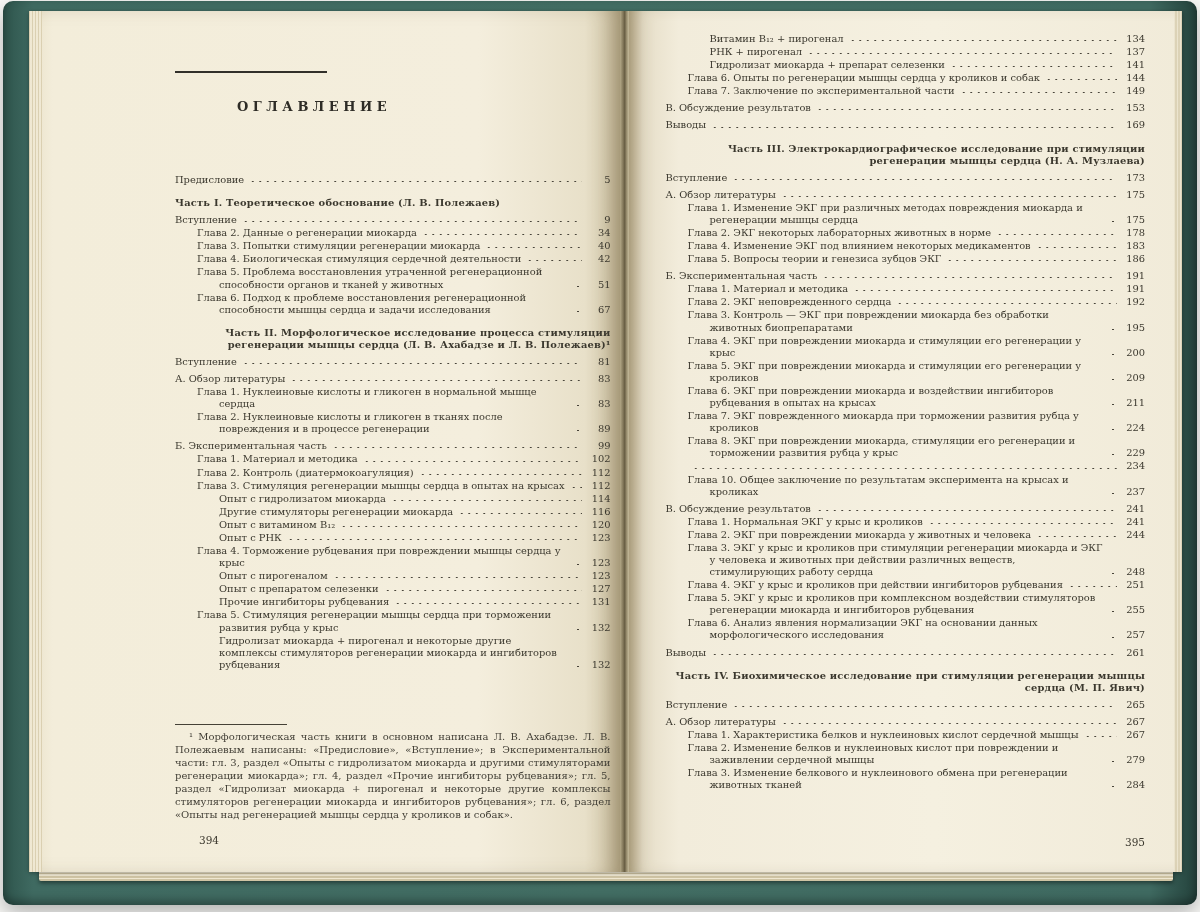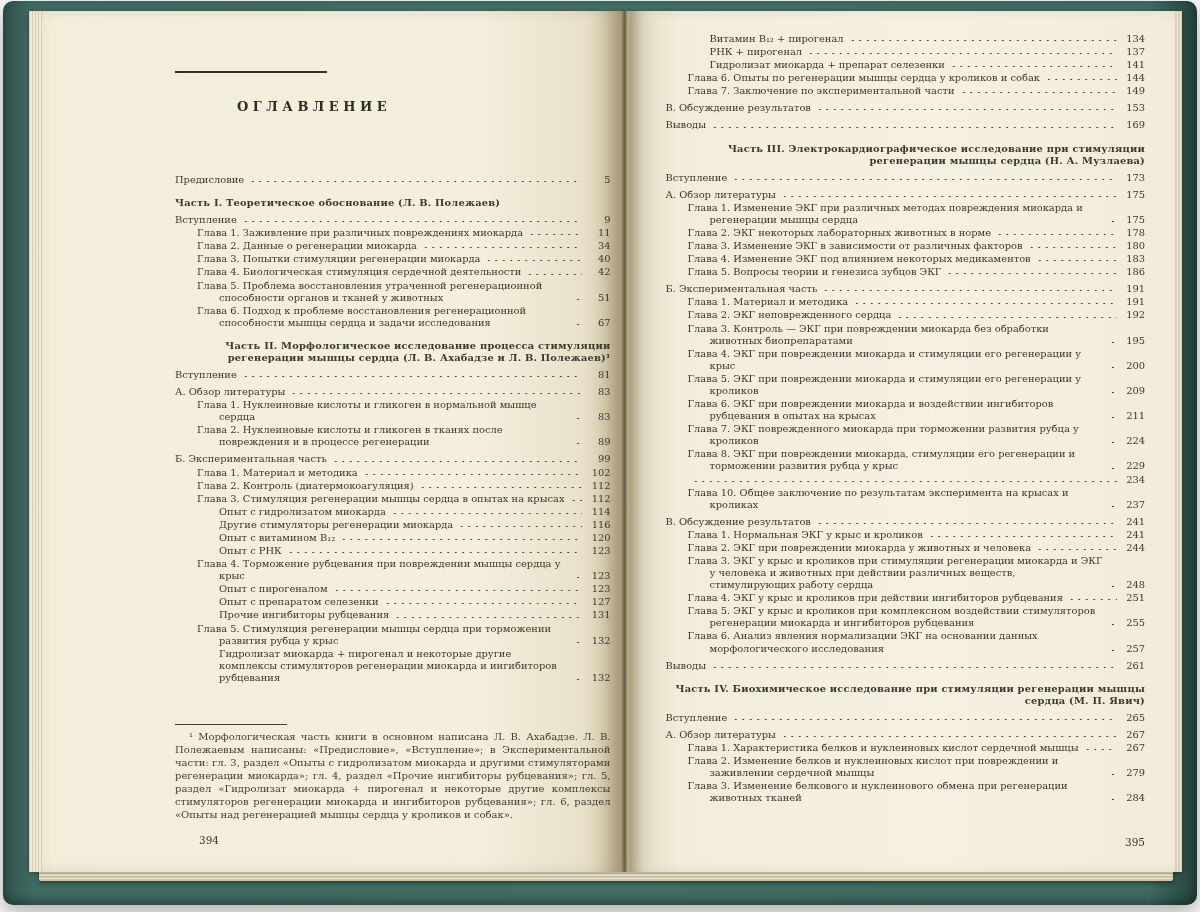--- a/index.html
+++ b/index.html
@@ -114,25 +114,20 @@
             </div>
             <div class="entry lvl0 part">
               <span class="t">Часть I. Теоретическое обоснование (Л. В. Полежаев)</span>
             </div>
             <div class="entry lvl0 plain">
               <span class="t">Вступление</span>
               <span class="fill"></span>
               <span class="pg">9</span>
             </div>
             <div class="entry lvl1">
-              <span class="t">Глава 1. Заживление при различных повреждениях миокарда</span>
-              <span class="fill"></span>
-              <span class="pg">11</span>
-            </div>
-            <div class="entry lvl1">
               <span class="t">Глава 2. Данные о регенерации миокарда</span>
               <span class="fill"></span>
               <span class="pg">34</span>
             </div>
             <div class="entry lvl1">
               <span class="t">Глава 3. Попытки стимуляции регенерации миокарда</span>
               <span class="fill"></span>
               <span class="pg">40</span>
             </div>
             <div class="entry lvl1">
@@ -309,25 +304,20 @@
               <span class="t">Глава 1. Изменение ЭКГ при различных методах повреждения миокарда и регенерации мышцы сердца</span>
               <span class="fill"></span>
               <span class="pg">175</span>
             </div>
             <div class="entry lvl1">
               <span class="t">Глава 2. ЭКГ некоторых лабораторных животных в норме</span>
               <span class="fill"></span>
               <span class="pg">178</span>
             </div>
             <div class="entry lvl1">
-              <span class="t">Глава 3. Изменение ЭКГ в зависимости от различных факторов</span>
-              <span class="fill"></span>
-              <span class="pg">180</span>
-            </div>
-            <div class="entry lvl1">
               <span class="t">Глава 4. Изменение ЭКГ под влиянием некоторых медикаментов</span>
               <span class="fill"></span>
               <span class="pg">183</span>
             </div>
             <div class="entry lvl1">
               <span class="t">Глава 5. Вопросы теории и генезиса зубцов ЭКГ</span>
               <span class="fill"></span>
               <span class="pg">186</span>
             </div>
             <div class="entry lvl0 plain">

